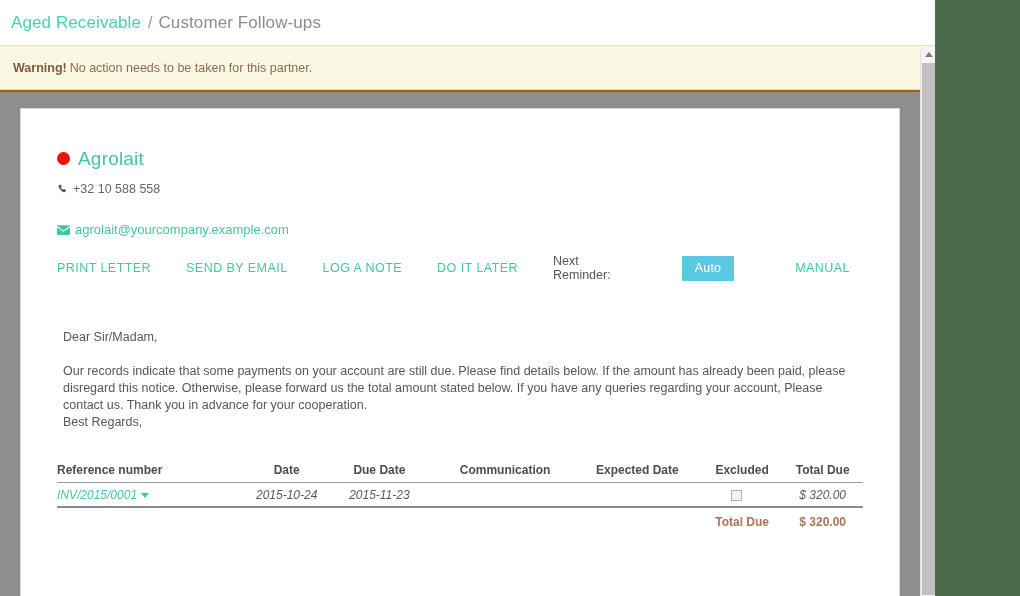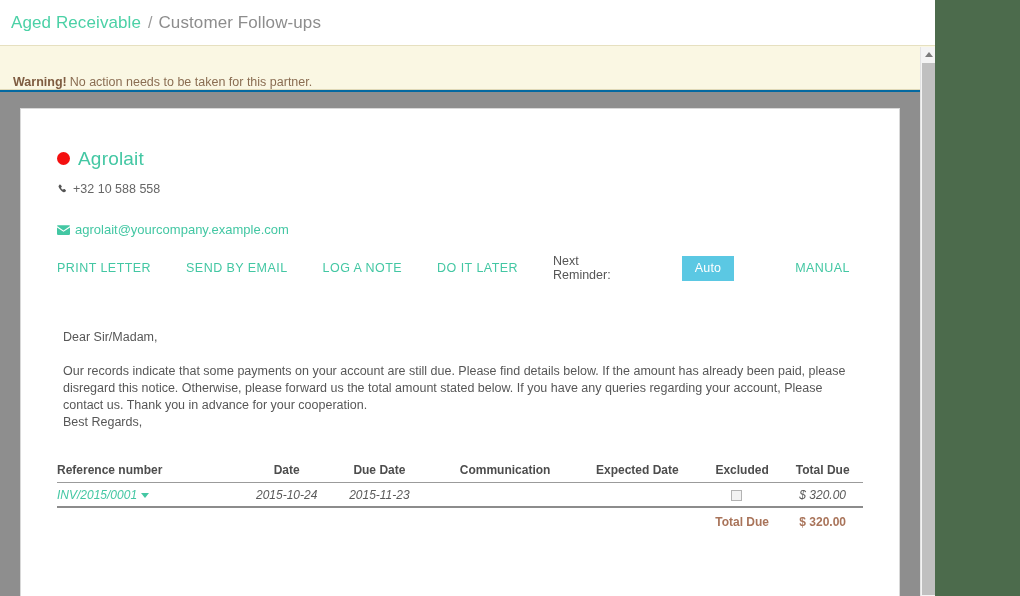--- a/index.html
+++ b/index.html
@@ -8,21 +8,21 @@
     width: 1020px; height: 596px;
     overflow: hidden;
     background: #4c6b4c;
     font-family: "Liberation Sans", sans-serif;
   }
 
   #app {
     position: absolute;
     left: 0; top: 0;
     width: 935px; height: 596px;
-    background: #0369a1;
+    background: #a16207;
     overflow: hidden;
   }
 
   
   .breadcrumb {
     height: 45px;
     padding: 0 0 0 11px;
     display: flex;
     align-items: center;
     background: #ffffff;
@@ -46,21 +46,21 @@
     letter-spacing: .1px;
   }
 
   
   .warning-bar {
     background: #faf7e3;
     border-top: 1px solid #e6e0c0;
     border-bottom: 1px solid #e0d9b8;
     height: 45px;
     display: flex;
-    align-items: flex-end;
+    align-items: center;
     padding-left: 13px;
     font-size: 12.5px;
     color: #8a6d52;
   }
   .warning-bar b { font-weight: bold; color: #7e5c41; margin-right: 3px; }
 
   
   .page-body {
     position: absolute;
     left: 0; top: 92px;

